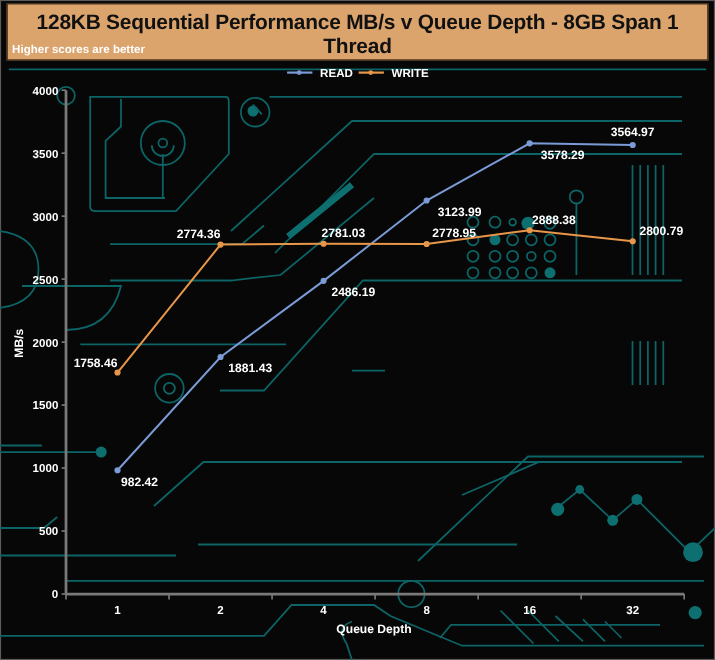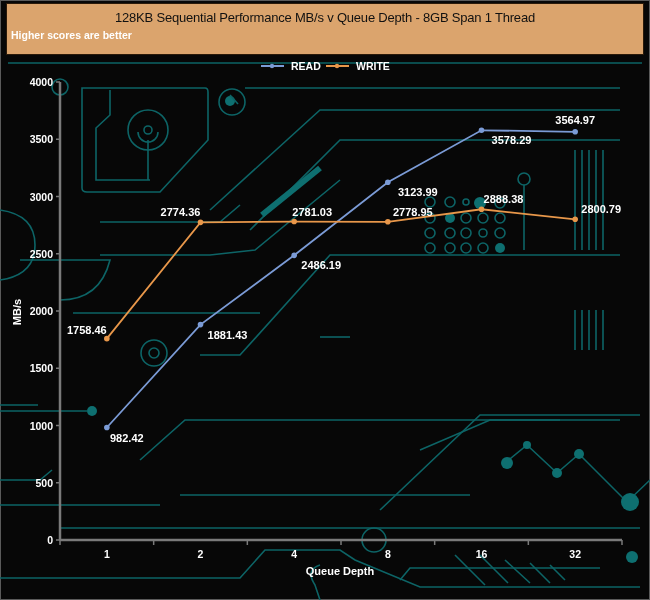--- a/index.html
+++ b/index.html
@@ -1,20 +1,20 @@
 <!DOCTYPE html>
 <html><head>
 <meta charset="utf-8">
 <style>
   html, body { margin: 0; padding: 0; background: #000; }
   body { width: 650px; height: 600px; position: relative; overflow: hidden; font-family: "Liberation Sans", sans-serif; }
   .frame { position: absolute; left: 0; top: 0; width: 648px; height: 598px; border: 1px solid #5a5a5a; background: #070707; }
   .header { position: absolute; left: 6px; top: 3px; width: 636px; height: 50px; background: #dba46d; border: 1px solid #2a1a0a; }
-  .title { position: absolute; left: 0; right: 0; top: 6px; text-align: center; font-size: 13px; font-weight: normal; color: #111; letter-spacing: -0.2px; }
-  .subtitle { position: absolute; left: 4px; top: 25px; font-size: 10.5px; font-weight: bold; color: #fff; }
+  .title { position: absolute; left: 0; right: 0; top: 6px; text-align: center; font-size: 19px; font-weight: bold; color: #111; letter-spacing: -0.2px; }
+  .subtitle { position: absolute; left: 4px; top: 35px; font-size: 10.5px; font-weight: bold; color: #fff; }
   svg { position: absolute; left: 0; top: 0; }
   .tick-label { fill: #fff; font-size: 10.5px; font-weight: bold; font-family: "Liberation Sans", sans-serif; }
   .data-label { fill: #fff; font-size: 11px; font-weight: bold; font-family: "Liberation Sans", sans-serif; }
   .axis-title { fill: #fff; font-size: 11px; font-weight: bold; font-family: "Liberation Sans", sans-serif; }
   .legend-label { fill: #fff; font-size: 10.5px; font-weight: bold; font-family: "Liberation Sans", sans-serif; }
   .circuit { stroke: #0d6466; fill: none; stroke-width: 1.6; }
   .circuit-thick { stroke: #0e6f70; fill: none; stroke-width: 6; }
   .circuit-fill { fill: #0e6f70; }
 </style>
 </head>

